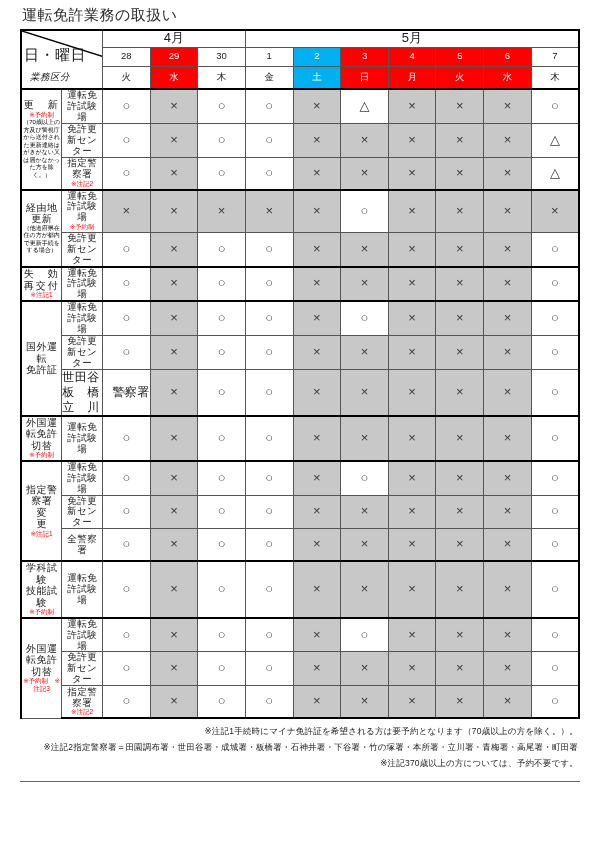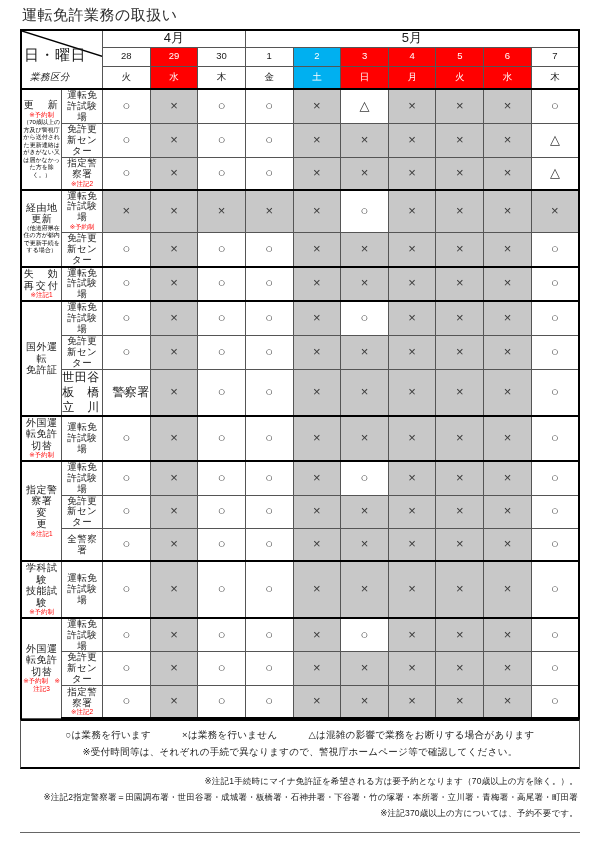--- a/index.html
+++ b/index.html
@@ -514,28 +514,20 @@
             <td class="mark off bb-thick"><span class="g">×</span></td>
             <td class="mark off bb-thick"><span class="g">×</span></td>
             <td class="mark off bb-thick"><span class="g">×</span></td>
             <td class="mark off bb-thick"><span class="g">×</span></td>
             <td class="mark off bb-thick"><span class="g">×</span></td>
             <td class="mark br-thick bb-thick"><span class="g">○</span></td>
           </tr>
         </tbody>
     </table>
 
-    <div class="footer-main">
-      <div class="legend">
-        <span>○は業務を行います</span>
-        <span>×は業務を行いません</span>
-        <span>△は混雑の影響で業務をお断りする場合があります</span>
-      </div>
-      <div>※受付時間等は、それぞれの手続で異なりますので、警視庁ホームページ等で確認してください。</div>
-    </div>
 
     <div class="footnotes" id="footnotes">
         <div class="fn"><span class="fnlbl">※注記1</span><span>手続時にマイナ免許証を希望される方は要予約となります（70歳以上の方を除く。）。</span></div>
         <div class="fn"><span class="fnlbl">※注記2</span><span>指定警察署＝田園調布署・世田谷署・成城署・板橋署・石神井署・下谷署・竹の塚署・本所署・立川署・青梅署・高尾署・町田署</span></div>
         <div class="fn"><span class="fnlbl">※注記3</span><span>70歳以上の方については、予約不要です。</span></div>
       </div>
     <div class="bottom-rule"></div>
   </div>
 </div>
 

